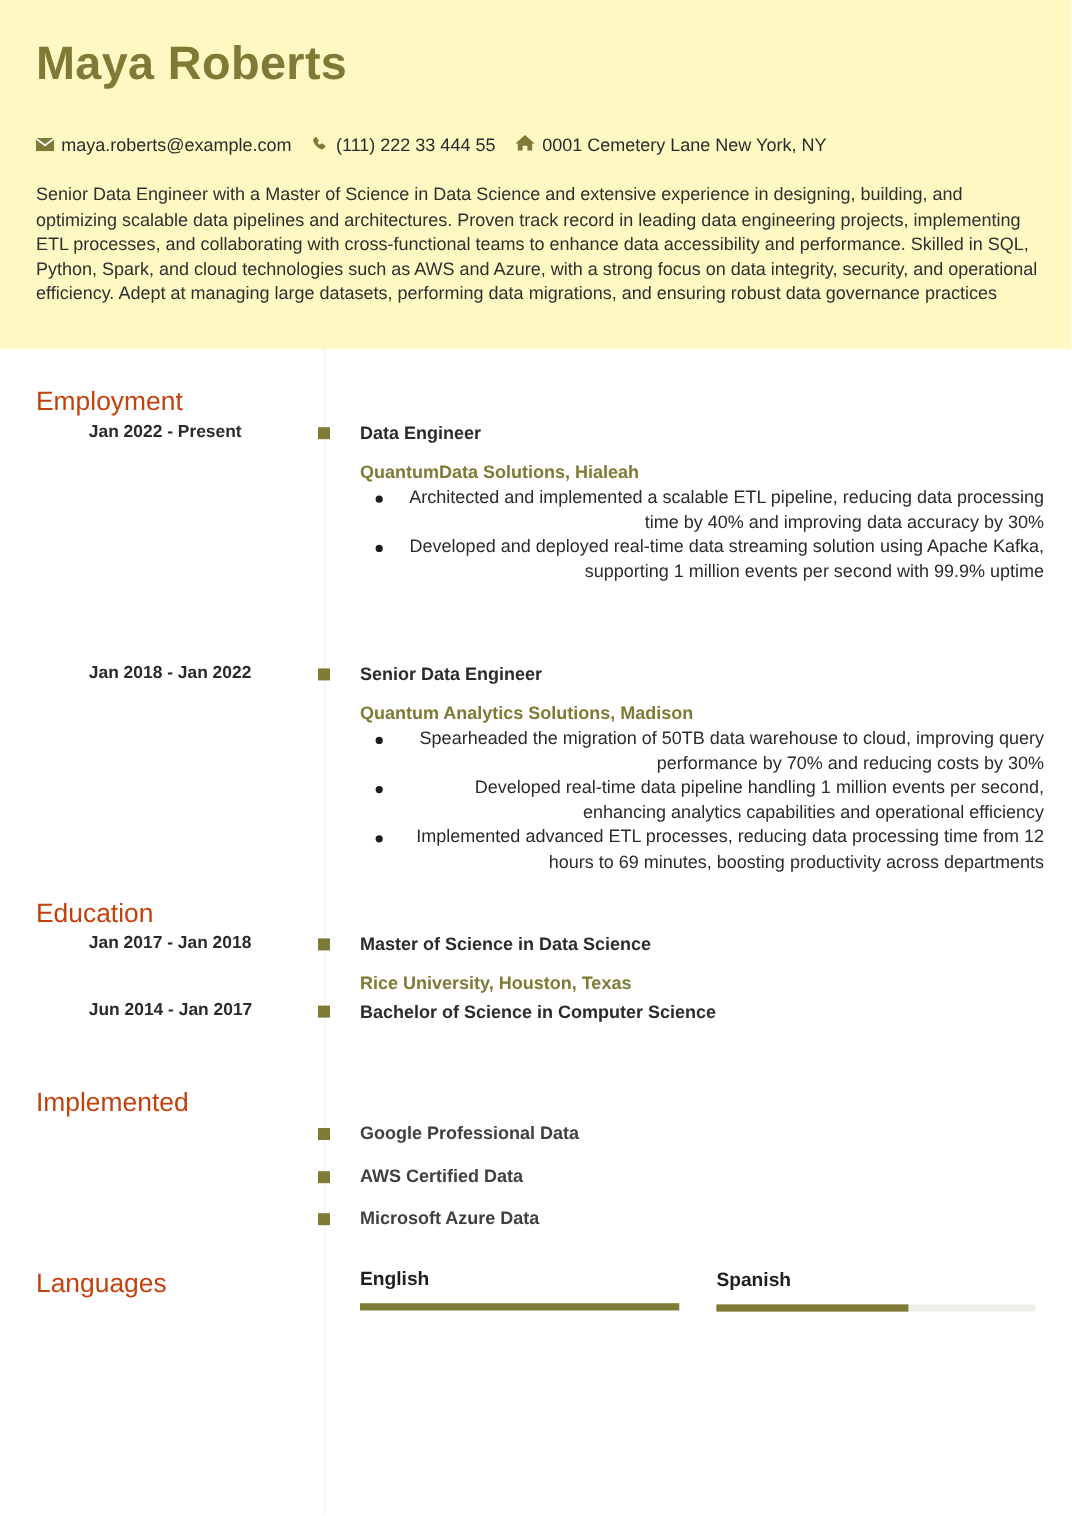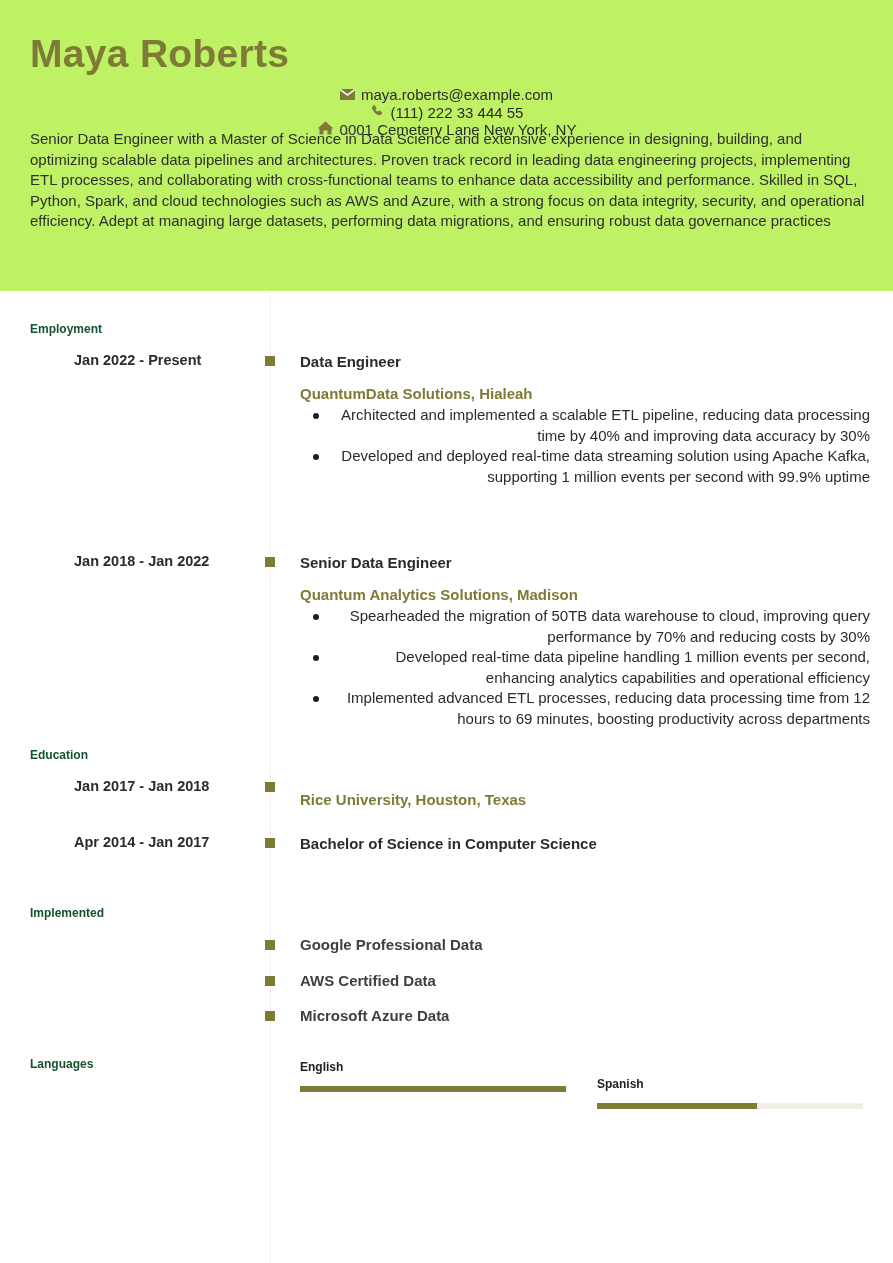--- a/index.html
+++ b/index.html
@@ -1,39 +1,39 @@
 <!DOCTYPE html>
 <html><head>
   <meta charset="utf-8">
   <style>
     * { box-sizing: border-box; margin: 0; padding: 0; }
     html, body { width: 893px; height: 1263px; background: #ffffff; }
     body { font-family: "Liberation Sans", "DejaVu Sans", sans-serif; color: #2b2b2b; position: relative; overflow: hidden; }
-    .header { background: #bef264; height: 291px; padding: 32px 14px 0 30px; }
+    .header { background: #fef9c3; height: 291px; padding: 32px 14px 0 30px; }
     .name { font-size: 39px; font-weight: bold; color: #7d7b35; letter-spacing: 0.3px; line-height: 44px; }
-    .contacts { margin-top: 10px; display: flex; align-items: center; font-size: 15px; color: #2b2b2b; height: 22px; flex-direction: column; }
+    .contacts { margin-top: 34px; display: flex; align-items: center; font-size: 15px; color: #2b2b2b; height: 22px; }
     .contact { display: flex; align-items: center; margin-right: 16px; }
     .contact .ic { display: inline-block; margin-right: 6px; color: #7d7b35; }
     .summary { margin-top: 21px; font-size: 15px; line-height: 20.6px; color: #2f2f2f; width: 835px; }
     .divider { position: absolute; left: 270px; top: 291px; width: 1px; height: 972px; background: #f1f1f1; }
     .section { position: absolute; left: 0; width: 893px; }
-    .sec-title { position: absolute; left: 30px; font-size: 12px; font-weight: bold; color: #14532d; }
+    .sec-title { position: absolute; left: 30px; font-size: 22px; font-weight: normal; color: #c2410c; }
     .entry { position: absolute; left: 0; width: 893px; }
     .date { position: absolute; left: 30px; top: 0; font-size: 14.5px; font-weight: bold; color: #2b2b2b; margin-left: 44px; }
     .marker { position: absolute; left: 265px; top: 4px; width: 10px; height: 10px; background: #7d7b35; }
     .content { position: absolute; left: 300px; top: 0; width: 570px; }
     .role { font-size: 15px; font-weight: bold; color: #2b2b2b; line-height: 20px; }
     .org { font-size: 15px; font-weight: bold; color: #7d7b35; line-height: 20px; margin-top: 12px; }
     .bullets { list-style: none; margin-top: 1px; text-align: right; }
     .bullets li { position: relative; padding-left: 30px; font-size: 15px; line-height: 20.6px; color: #2b2b2b; }
     .bullets li::before { content: ""; position: absolute; left: 13px; top: 8px; width: 6px; height: 6px; border-radius: 50%; background: #1e1e1e; }
     .cert { position: absolute; left: 0; width: 893px; }
     .cert .label { position: absolute; left: 300px; top: 0; font-size: 15px; font-weight: bold; color: #404040; }
     .lang { position: absolute; }
-    .lang .lname { font-size: 12px; font-weight: bold; color: #1e1e1e; line-height: 20px; }
+    .lang .lname { font-size: 16px; font-weight: bold; color: #1e1e1e; line-height: 20px; }
     .lang .track { margin-top: 9px; height: 6px; width: 266px; background: #efefe8; position: relative; }
     .lang .fill { position: absolute; left: 0; top: 0; height: 6px; background: #7d7b35; }
   </style>
 </head>
 <body>
 
 <div class="header">
   <div class="name">Maya Roberts</div>
   <div class="contacts">
     <div class="contact">
@@ -98,26 +98,27 @@
   </div>
 </div>
 
 <div class="section" style="top:748px;">
   <div class="sec-title" style="top:0;">Education</div>
 
   <div class="entry" style="top:30px;">
     <div class="date">Jan 2017 - Jan 2018</div>
     <div class="marker"></div>
     <div class="content">
+      <div class="role">Master of Science in Data Science</div>
       <div class="org">Rice University, Houston, Texas</div>
     </div>
   </div>
 
   <div class="entry" style="top:86px;">
-    <div class="date">Apr 2014 - Jan 2017</div>
+    <div class="date">Jun 2014 - Jan 2017</div>
     <div class="marker"></div>
     <div class="content">
       <div class="role">Bachelor of Science in Computer Science</div>
     </div>
   </div>
 </div>
 
 <div class="section" style="top:906px;">
   <div class="sec-title" style="top:0;">Implemented</div>
   <div class="cert" style="top:30px;">
@@ -135,19 +136,19 @@
 </div>
 
 <div class="section" style="top:1057px;">
   <div class="sec-title" style="top:0;">Languages</div>
   <div class="lang" style="left:300px; top:0;">
     <div class="lname">English</div>
     <div class="track">
       <div class="fill" style="width: 100%;"></div>
     </div>
   </div>
-  <div class="lang" style="left:597px; top:17px;">
+  <div class="lang" style="left:597px; top:1px;">
     <div class="lname">Spanish</div>
     <div class="track">
       <div class="fill" style="width: 60%;"></div>
     </div>
   </div>
 </div>
 
 </body></html>

